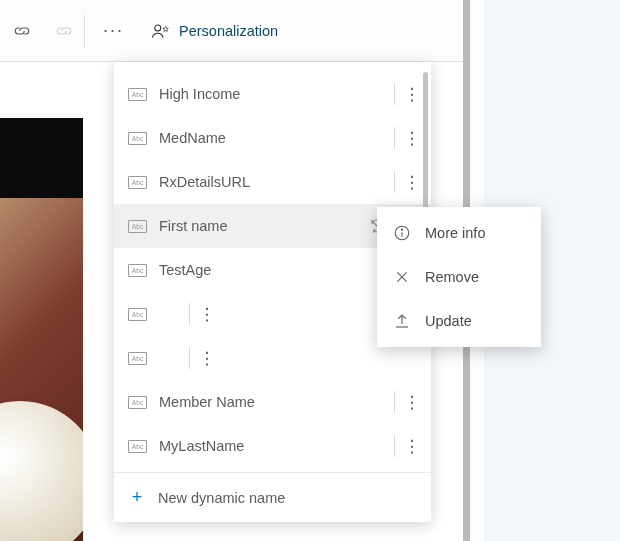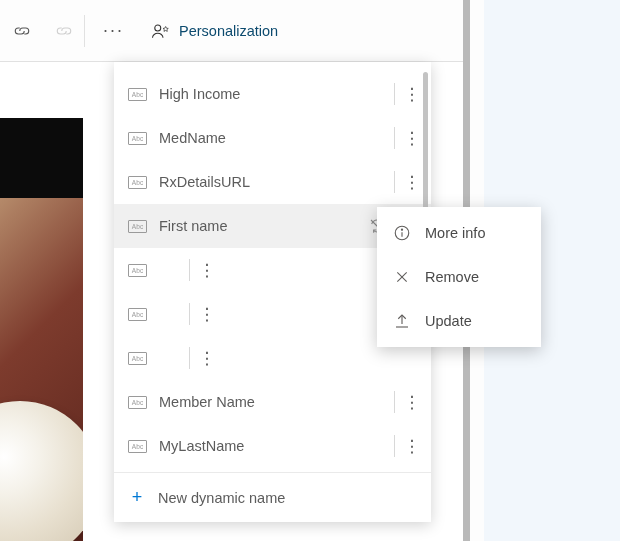--- a/index.html
+++ b/index.html
@@ -333,20 +333,21 @@
                 <polyline points="7 22 7 18 11 18"></polyline>
                 <line x1="3" y1="3" x2="21" y2="21"></line>
               </svg>
             </div>
             <div class="item-divider"></div>
             <div class="more-dots"><span>⋮</span></div>
           </div>
         </div>
         <div class="dd-item">
           <div class="abc-badge">Abc</div>
+          <div class="dd-label">TestAge</div>
           <div class="dd-right">
             <div class="sync-slot"></div>
             <div class="item-divider"></div>
             <div class="more-dots"><span>⋮</span></div>
           </div>
         </div>
         <div class="dd-item">
           <div class="abc-badge">Abc</div>
           <div class="dd-right">
             <div class="sync-slot"></div>

